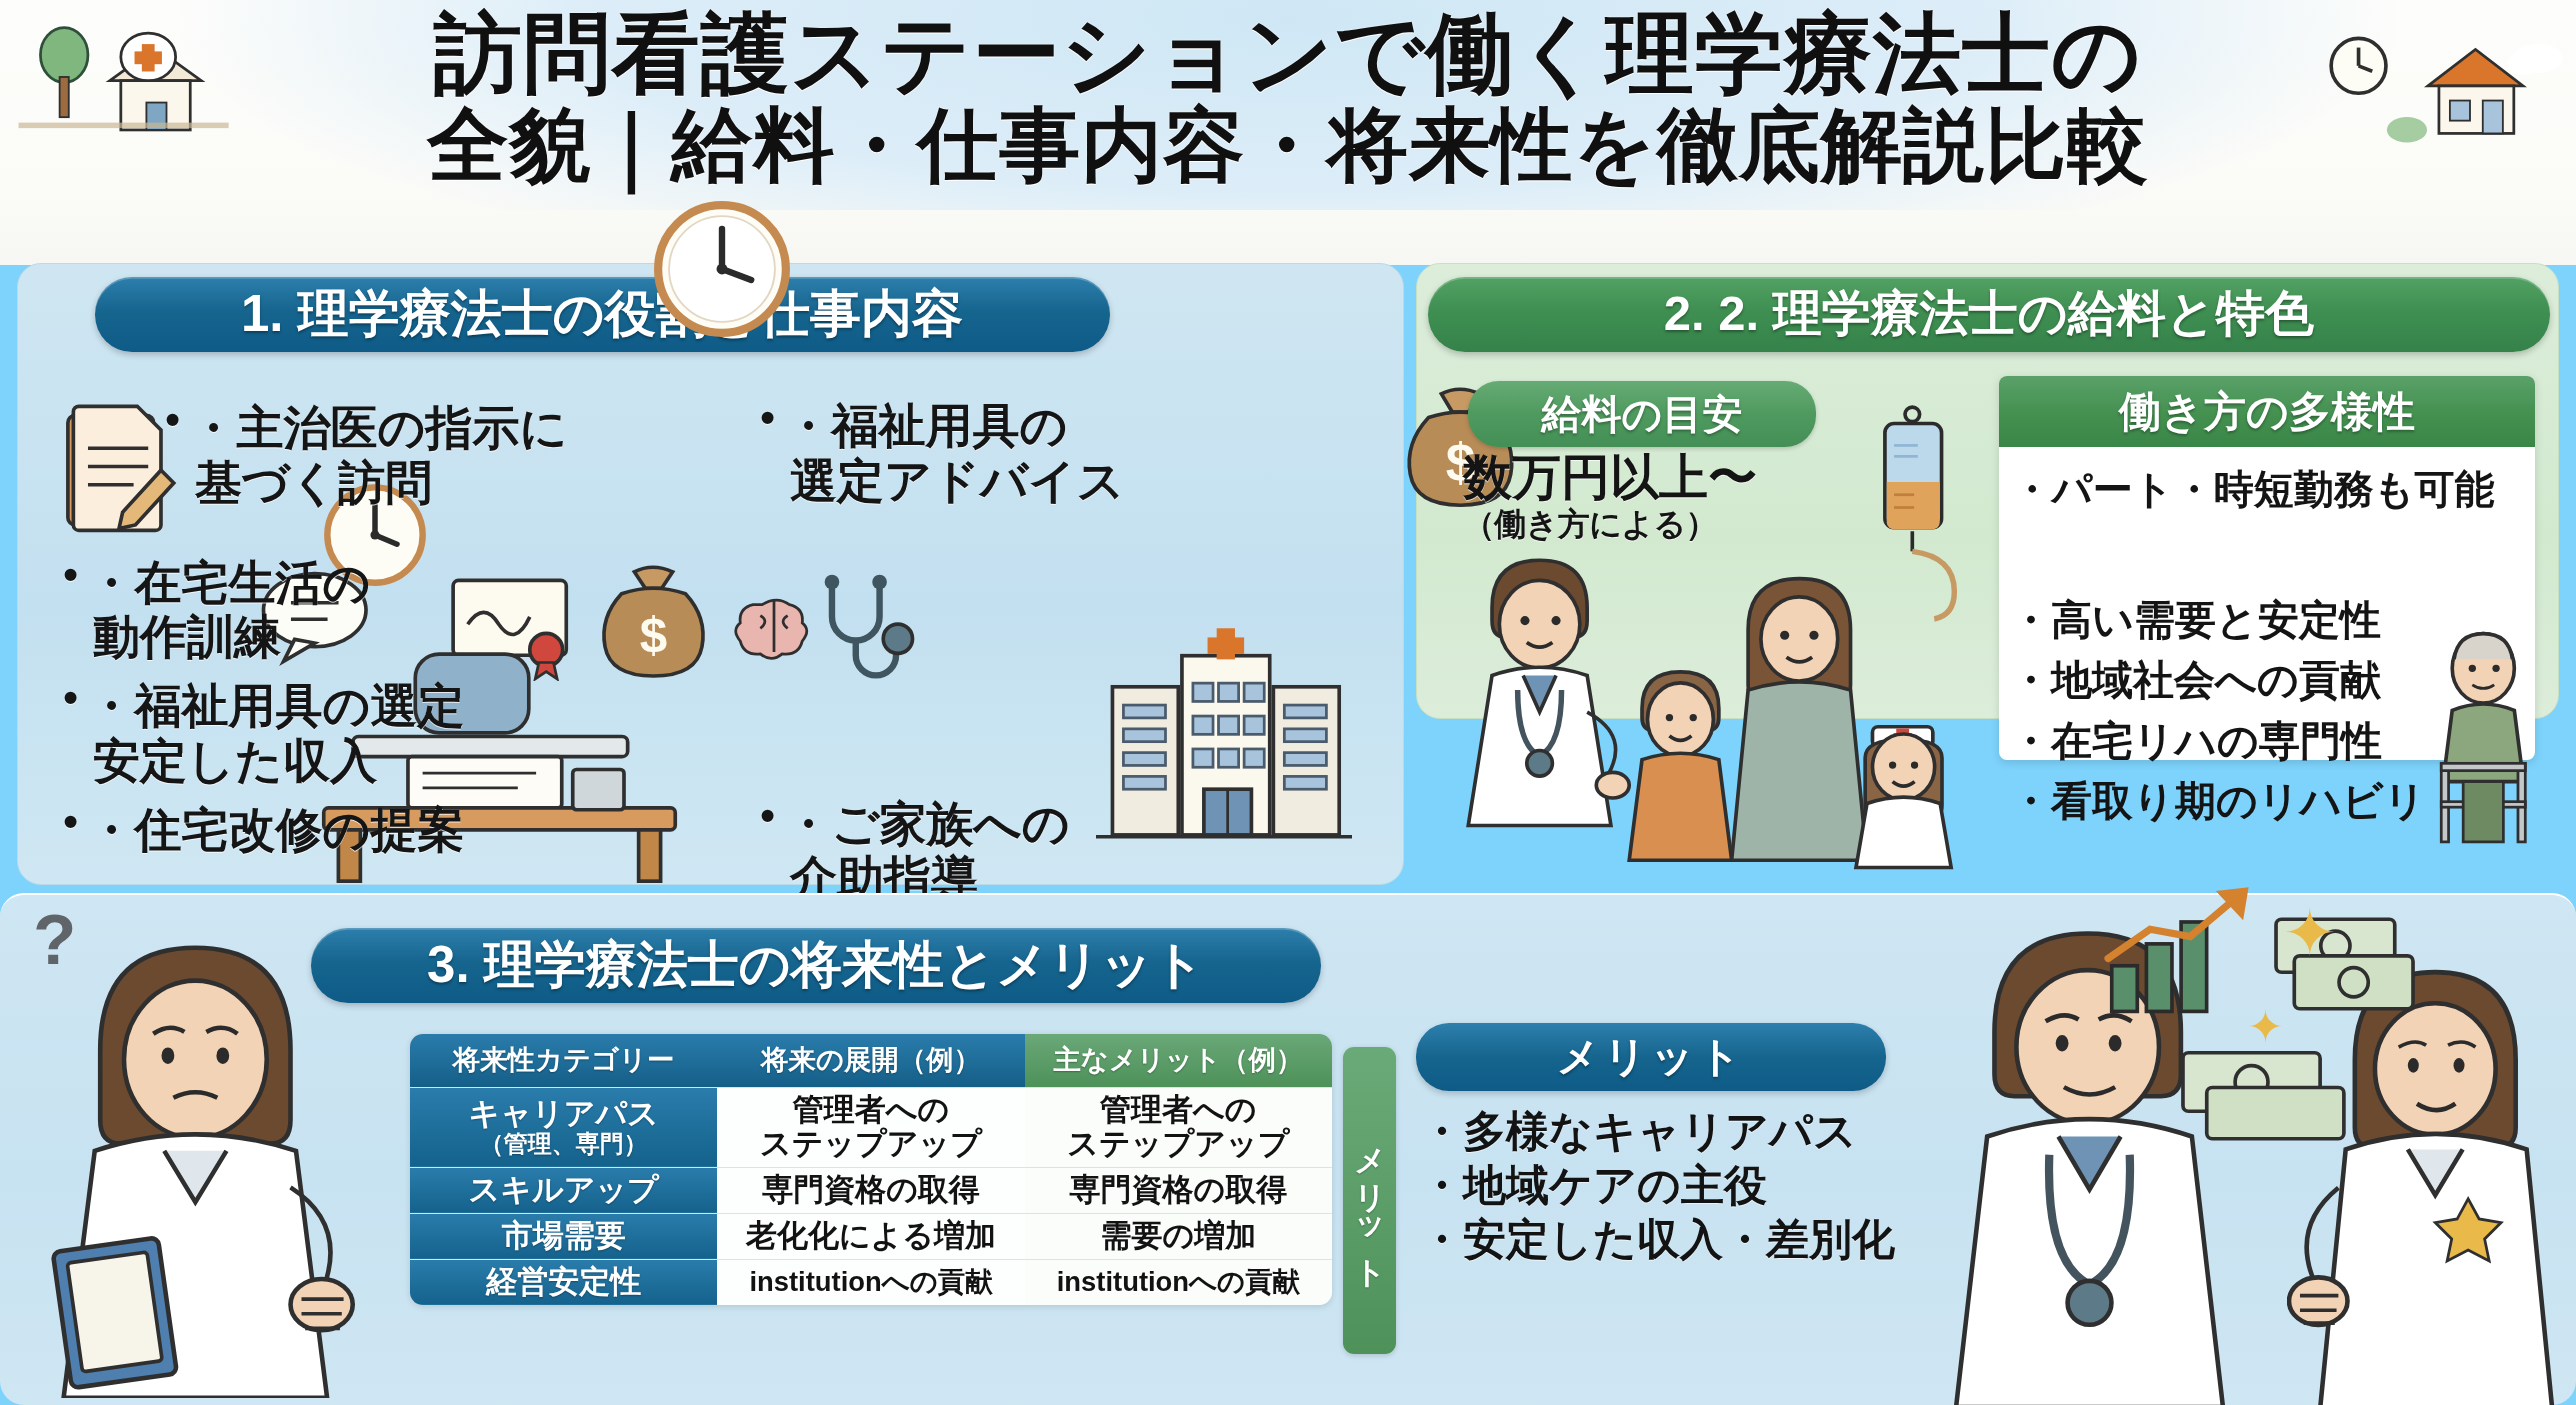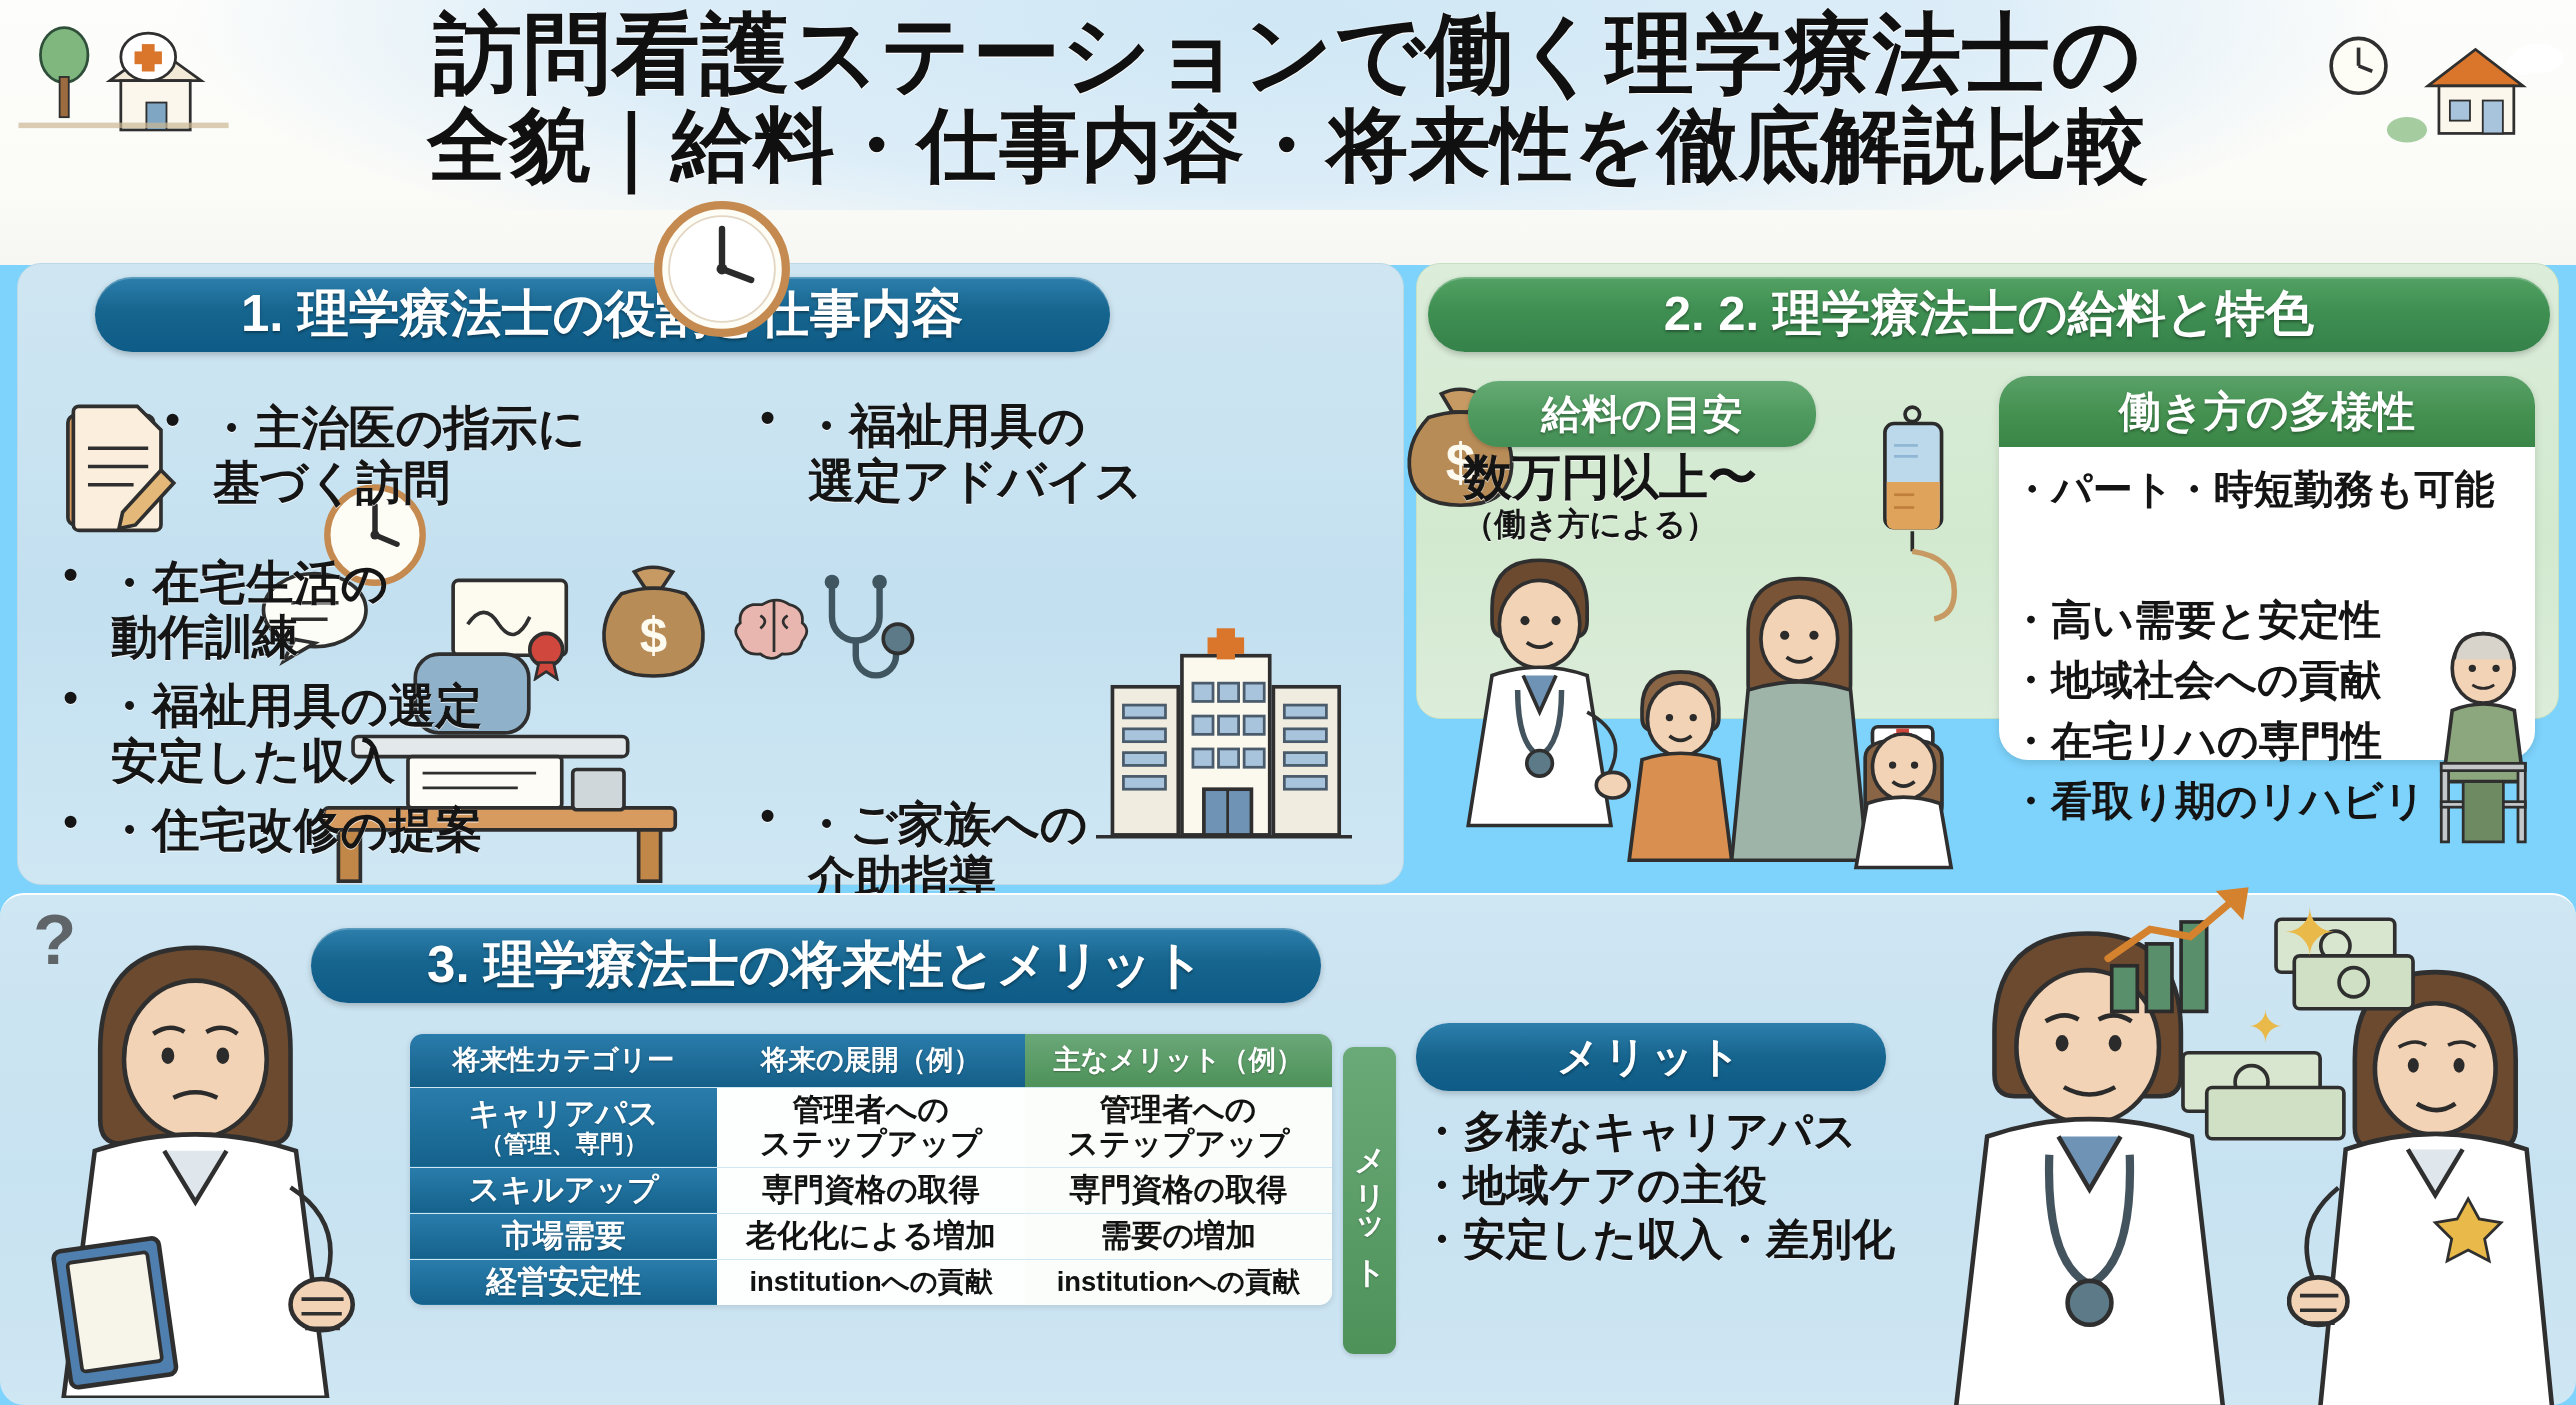--- a/index.html
+++ b/index.html
@@ -98,21 +98,21 @@
   
   .s1col {
     position: absolute;
     font-weight: 900;
     color: #151515;
     line-height: 1.16;
     text-shadow: 0 0.9px 0 rgba(255,255,255,.75);
   }
   #s1-left  { left: 44px; top: 137px; width: 512px; font-size: 47px; }
   #s1-right { left: 741px; top: 135px; width: 476px; font-size: 47px; }
-  .bullet-item { margin-bottom: 14.6px; position: relative; padding-left: 44px; }
+  .bullet-item { margin-bottom: 14.6px; position: relative; padding-left: 26px; }
   .bullet-item::before {
     content: "•"; position: absolute; left: 1.8px; top: -1.8px;
     font-size: 42px; line-height: 1;
   }
   .bullet-item .l2 { display: block; padding-left: 5.5px; }
 
   #s1-left .bullet-item.first { margin-left: 102px; width: 430px; }
 
   
   .minipill {
@@ -133,21 +133,21 @@
     line-height: 1.06;
     text-shadow: 0 0.9px 0 rgba(255,255,255,.7);
   }
   #s2-salary-sub {
     display: block; font-size: 32px; margin-top: 3.7px; letter-spacing: -.02em;
   }
 
   .white-card {
     position: absolute;
     background: #ffffff;
-    border-radius: 29px;
+    border-radius: 8px;
     box-shadow: 0 2.7px 8.2px rgba(0,0,0,.13);
     overflow: hidden;
   }
   #s2-card { left: 582px; top: 112px; width: 536px; height: 384px; }
   #s2-card .card-head {
     height: 71px; display:flex; align-items:center; justify-content:center;
     background: linear-gradient(180deg,#5aa169 0%,#43904f 55%,#3a8648 100%);
     color: #fff; font-weight: 900; font-size: 42px;
     text-shadow: 0 1.8px 2.7px rgba(0,0,0,.3);
   }

